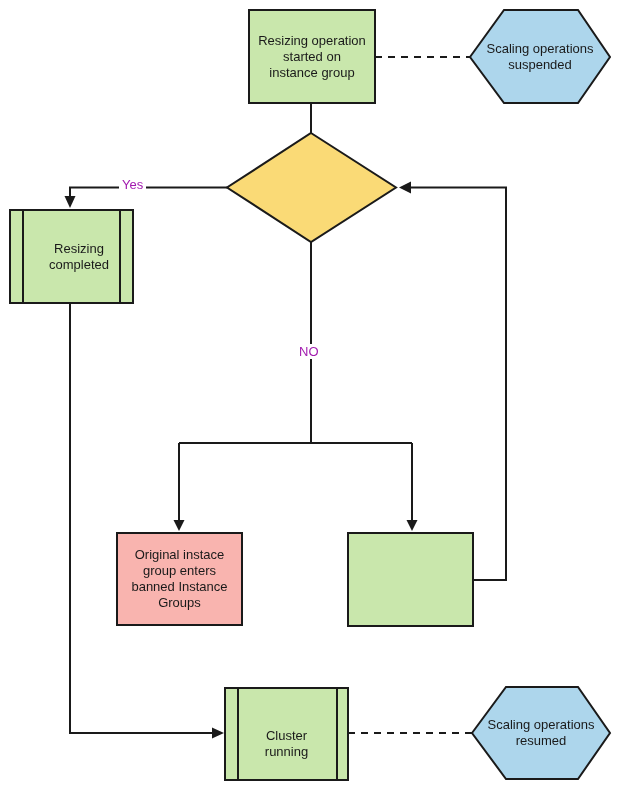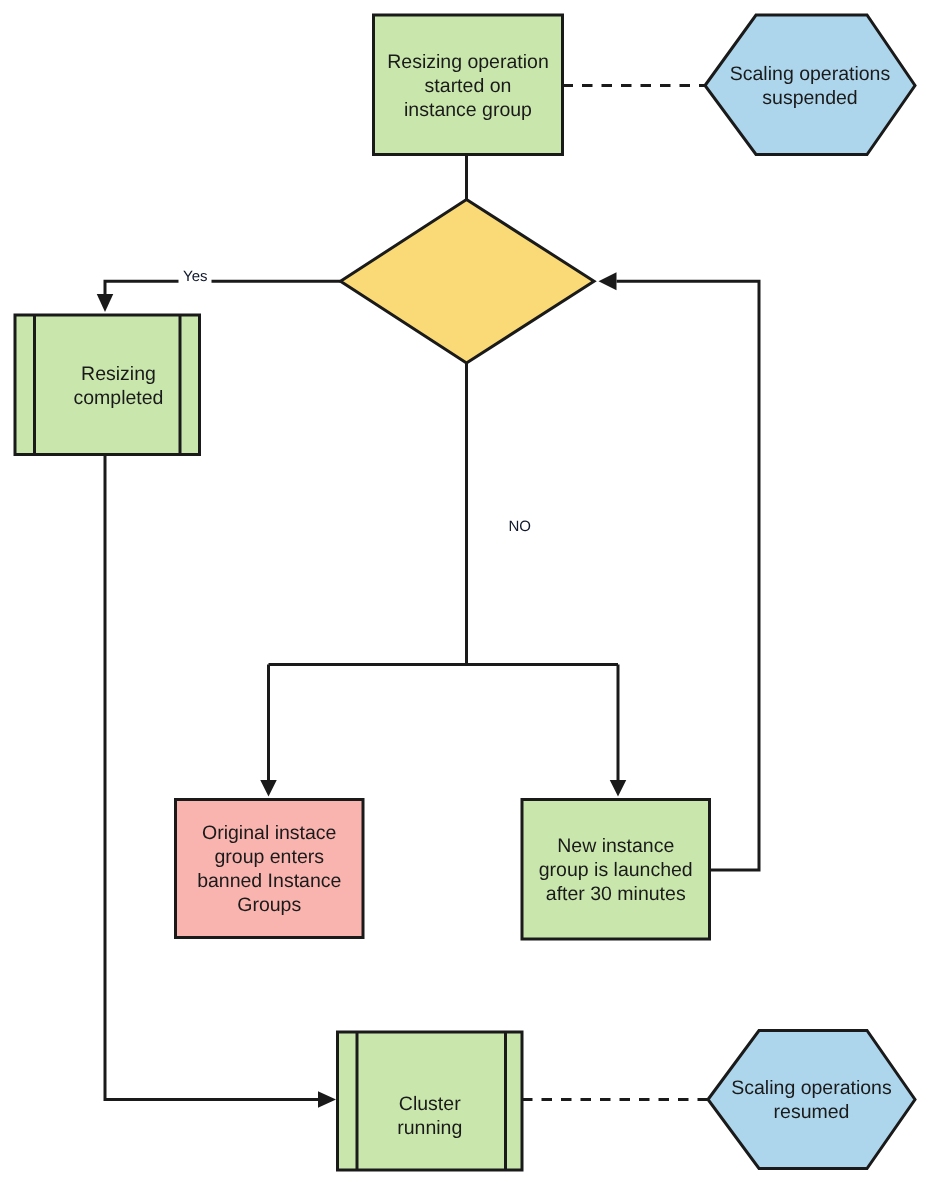--- a/index.html
+++ b/index.html
@@ -49,23 +49,23 @@
     white-space: pre-line;
     font-size: 13px;
     line-height: 16px;
     color: #1a1a1a;
     pointer-events: none;
   }
   .edge-label {
     position: absolute;
     background: #ffffff;
     padding: 0 3px;
-    font-size: 10px;
+    font-size: 13px;
     line-height: 15px;
-    color: #0f172a;
+    color: #a21caf;
     pointer-events: none;
   }
 </style>
 </head>
 <body>
 
 <div class="canvas">
 
   <svg width="623" height="792" viewBox="0 0 623 792">
 
@@ -120,27 +120,24 @@
 
 
   <div class="node-label" style="left:10px; top:210px; width:138px; height:93px;">Resizing
 completed</div>
 
   <div class="node-label" style="left:117px; top:533px; width:125px; height:92px;">Original instace
 group enters
 banned Instance
 Groups</div>
 
-  <div class="node-label" style="left:348px; top:533px; width:125px; height:93px;">New instance
-group is launched
-after 30 minutes</div>
 
   <div class="node-label" style="left:225px; top:698px; width:123px; height:92px;">Cluster
 running</div>
 
   <div class="node-label" style="left:472px; top:687px; width:138px; height:92px;">Scaling operations
 resumed</div>
 
   <span class="edge-label" style="left:119px; top:177px;">Yes</span>
 
-  <span class="edge-label" style="left:296px; top:344px;margin-left:40px;">NO</span>
+  <span class="edge-label" style="left:296px; top:344px;">NO</span>
 
 </div>
 
 </body></html>

